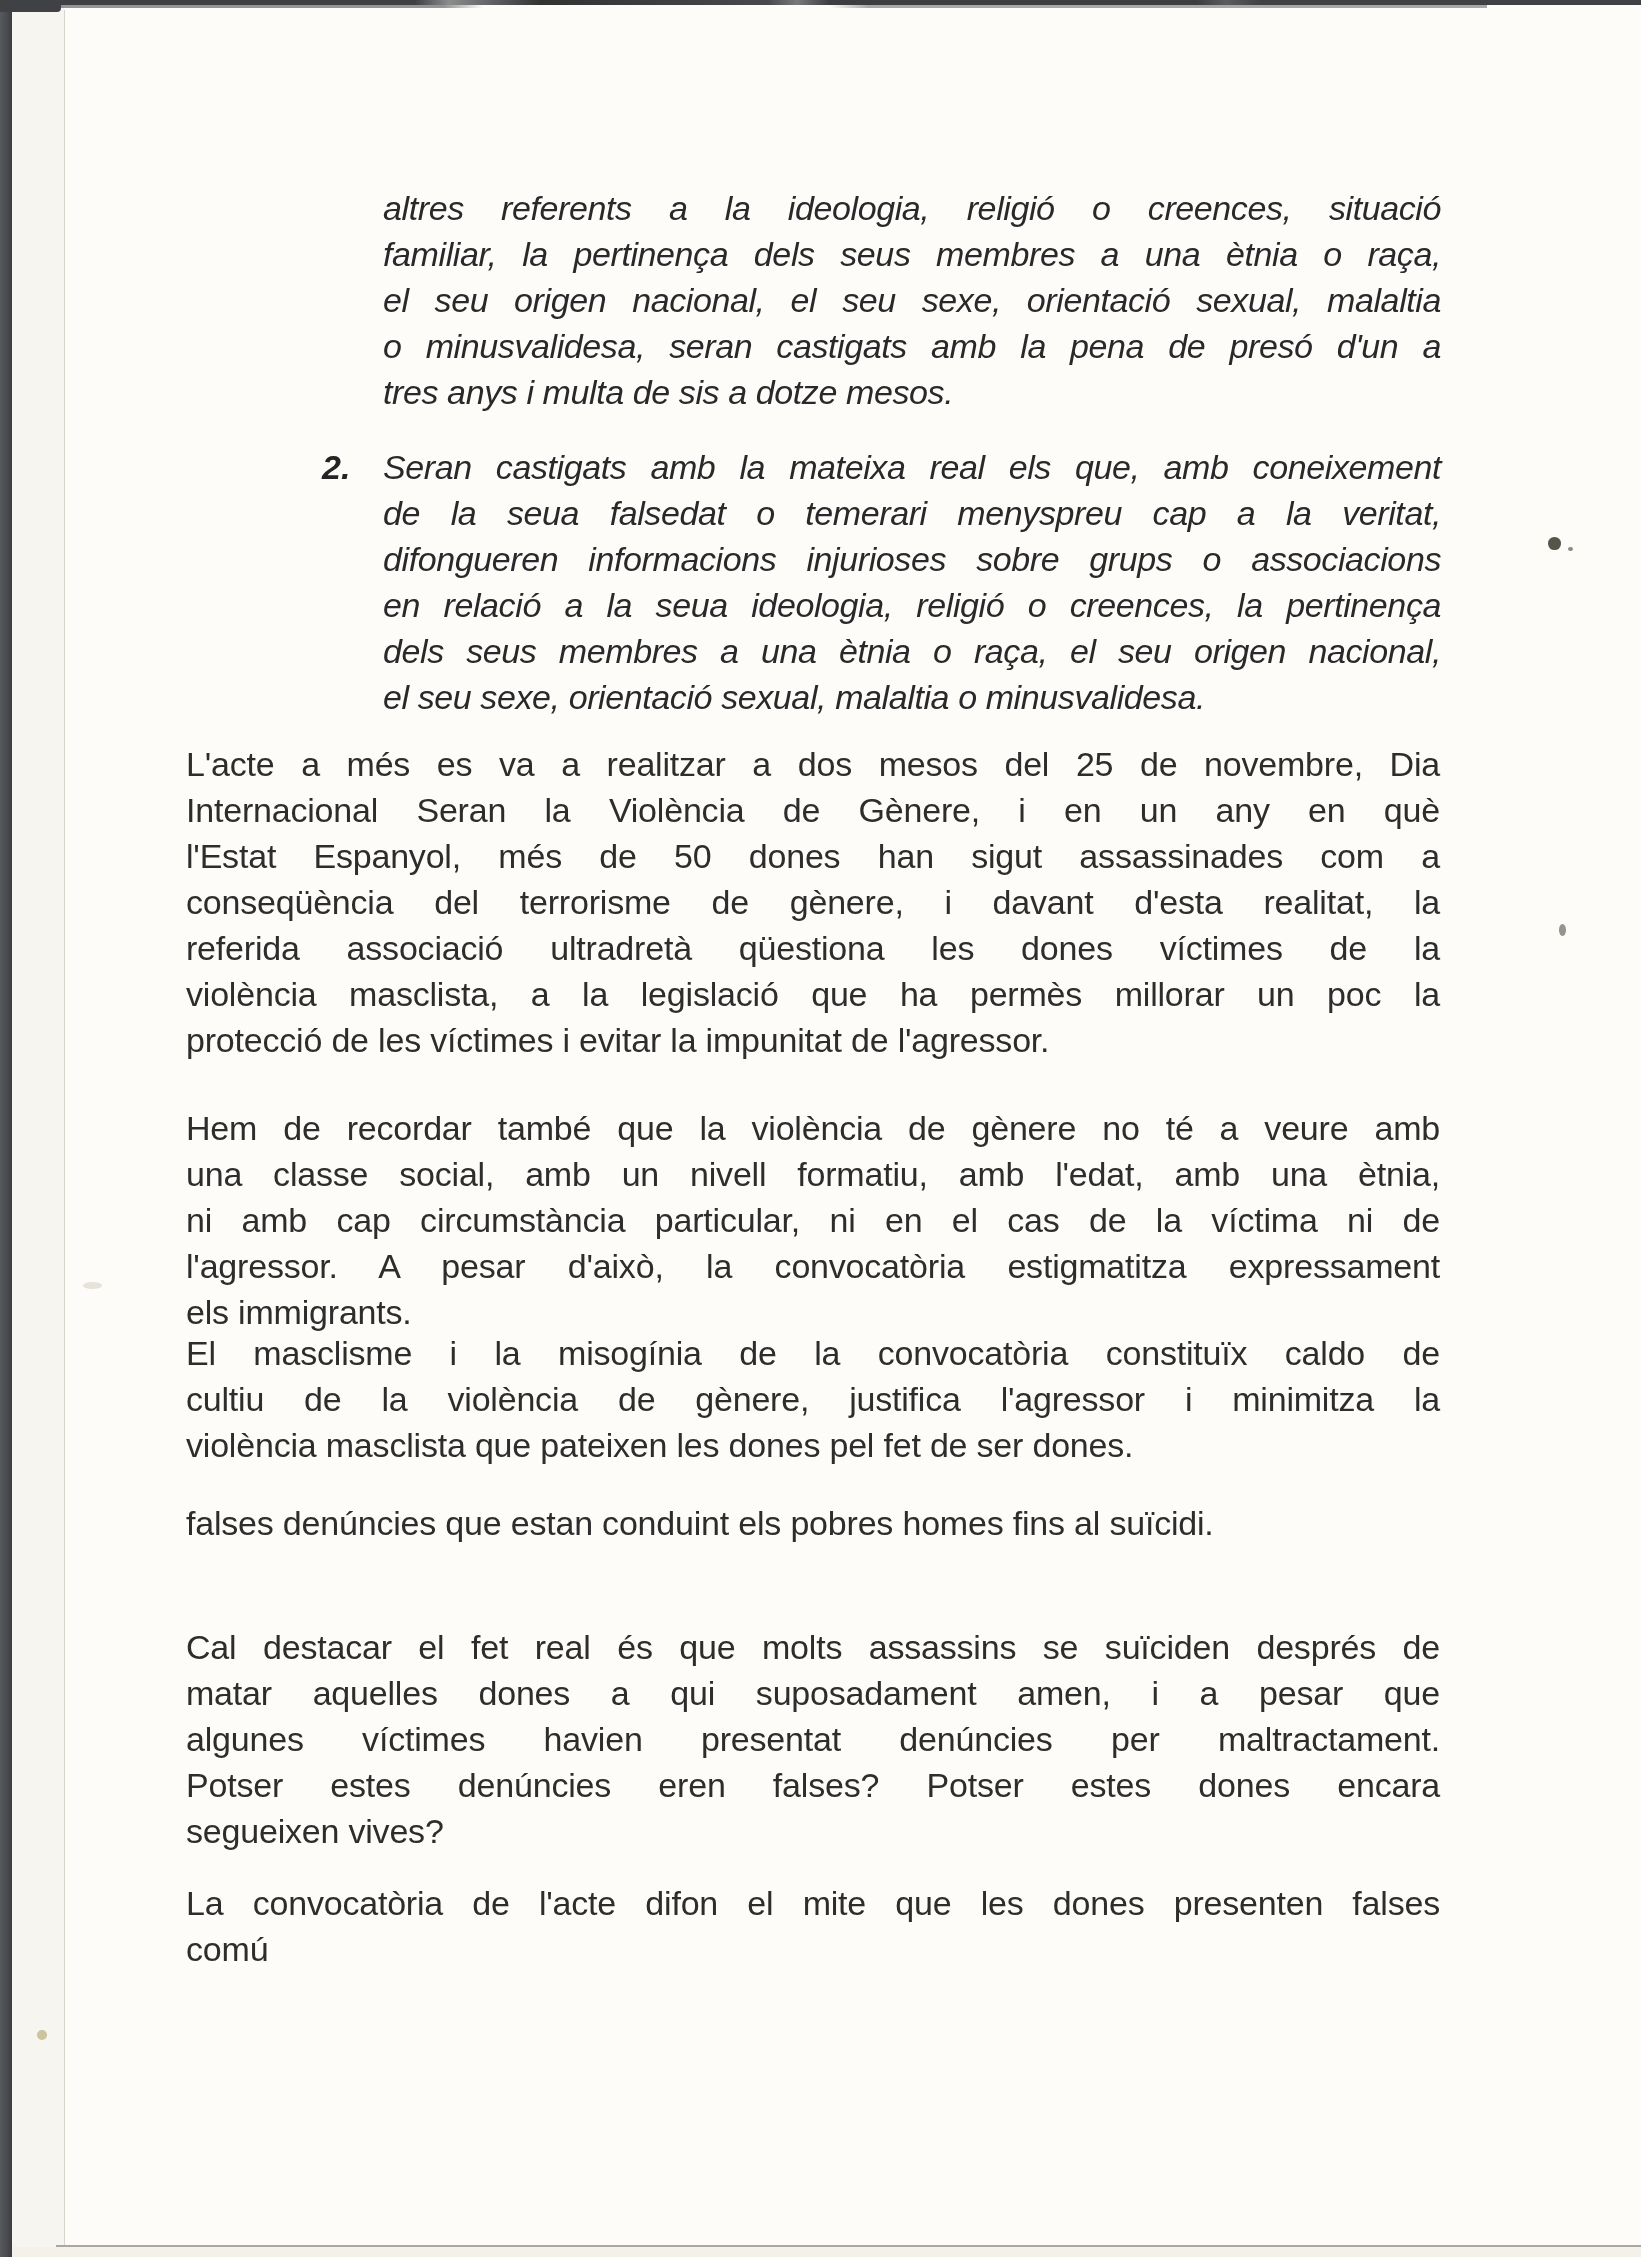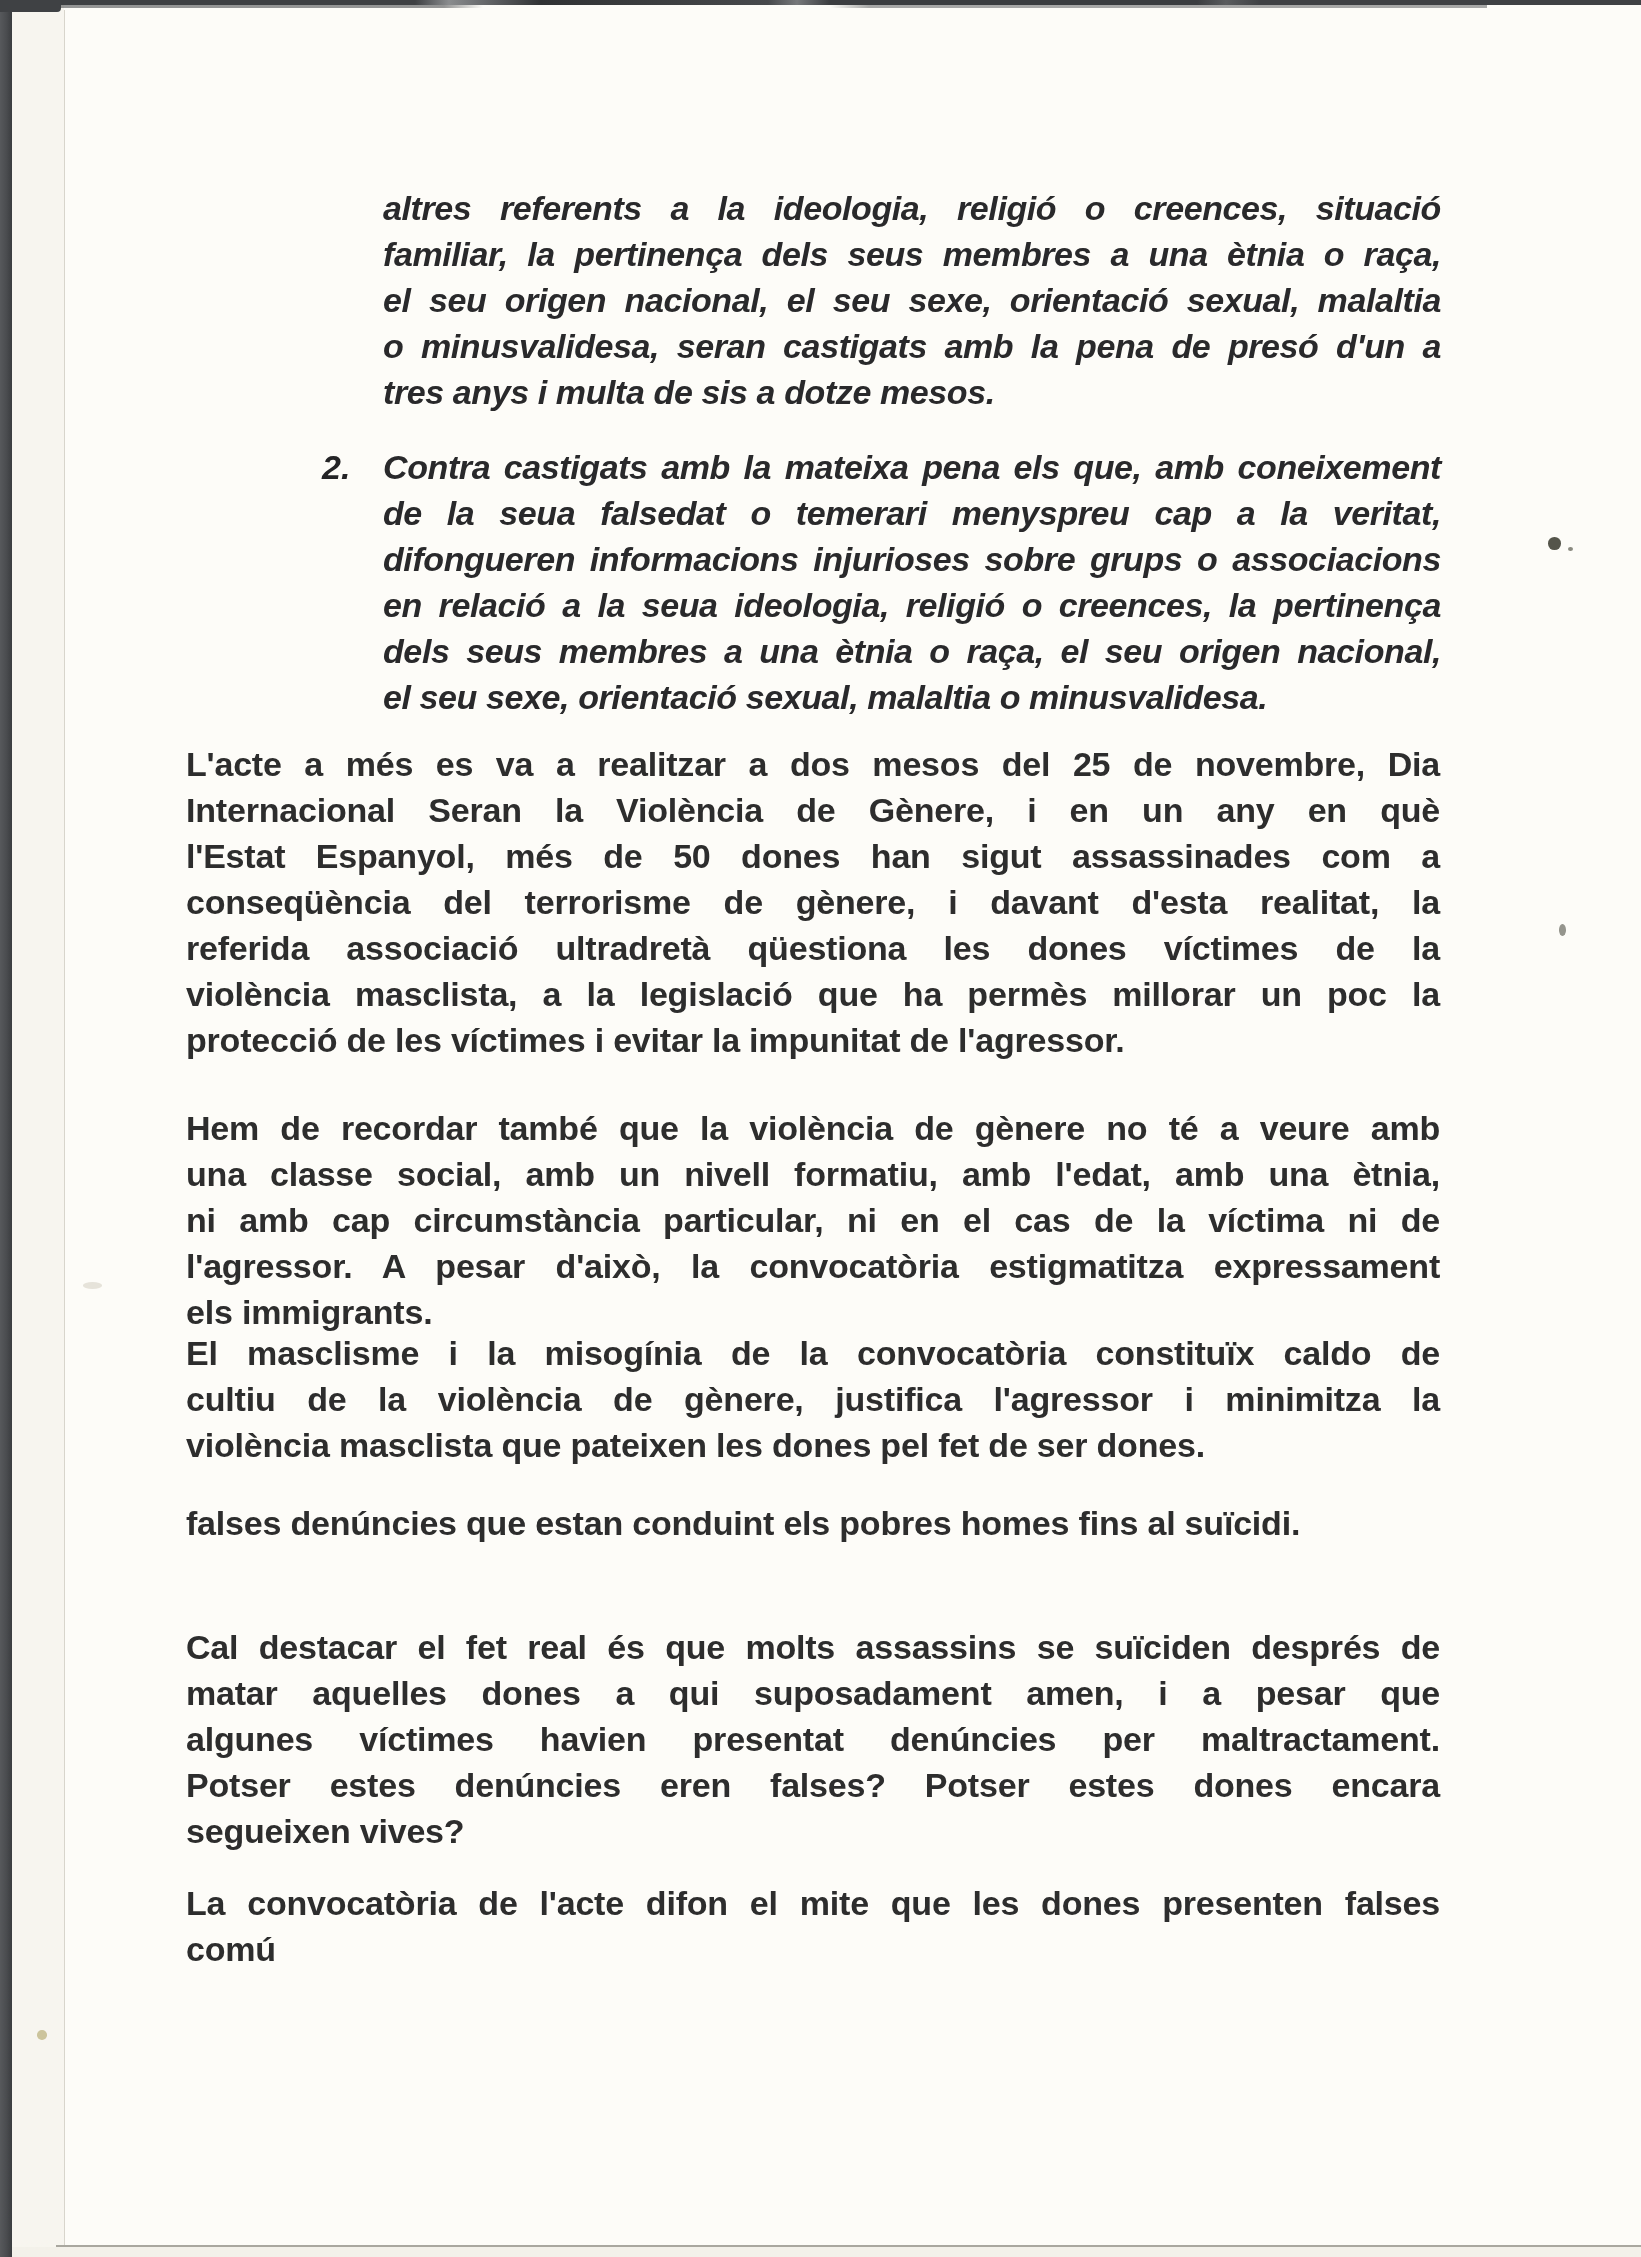--- a/index.html
+++ b/index.html
@@ -49,21 +49,20 @@
   .corner{
     position:absolute;left:0;top:0;width:61px;height:11.6px;
     background:#3f4144;border-bottom-right-radius:3.9px;
   }
   .para{
     position:absolute;
     color:#2d2d2d;
     font-size:34px;
     line-height:46px;
     letter-spacing:-0.2px;
-    font-weight:bold;
   }
   .para.italic{
     font-style:italic;
     letter-spacing:-0.4px;
     color:#29292b;
   }
   .jline{text-align:justify;text-align-last:justify;}
   .jline.last{text-align-last:left;}
   .marker{
     position:absolute;
@@ -96,21 +95,21 @@
       <div class="jline">altres referents a la ideologia, religió o creences, situació</div>
       <div class="jline">familiar, la pertinença dels seus membres a una ètnia o raça,</div>
       <div class="jline">el seu origen nacional, el seu sexe, orientació sexual, malaltia</div>
       <div class="jline">o minusvalidesa, seran castigats amb la pena de presó d'un a</div>
       <div class="jline last">tres anys i multa de sis a dotze mesos.</div>
     </div>
 
   <div class="marker" style="left:322px;top:444px;width:56px;">2.</div>
 
   <div class="para italic" style="left:383px;top:444px;width:1058px;">
-      <div class="jline">Contra castigats amb la mateixa pena els que, amb coneixement</div>
+      <div class="jline">Seran castigats amb la mateixa real els que, amb coneixement</div>
       <div class="jline">de la seua falsedat o temerari menyspreu cap a la veritat,</div>
       <div class="jline">difongueren informacions injurioses sobre grups o associacions</div>
       <div class="jline">en relació a la seua ideologia, religió o creences, la pertinença</div>
       <div class="jline">dels seus membres a una ètnia o raça, el seu origen nacional,</div>
       <div class="jline last">el seu sexe, orientació sexual, malaltia o minusvalidesa.</div>
     </div>
 
   <div class="para" style="left:186px;top:741px;width:1254px;">
       <div class="jline">L'acte a més es va a realitzar a dos mesos del 25 de novembre, Dia</div>
       <div class="jline">Internacional Seran la Violència de Gènere, i en un any en què</div>

